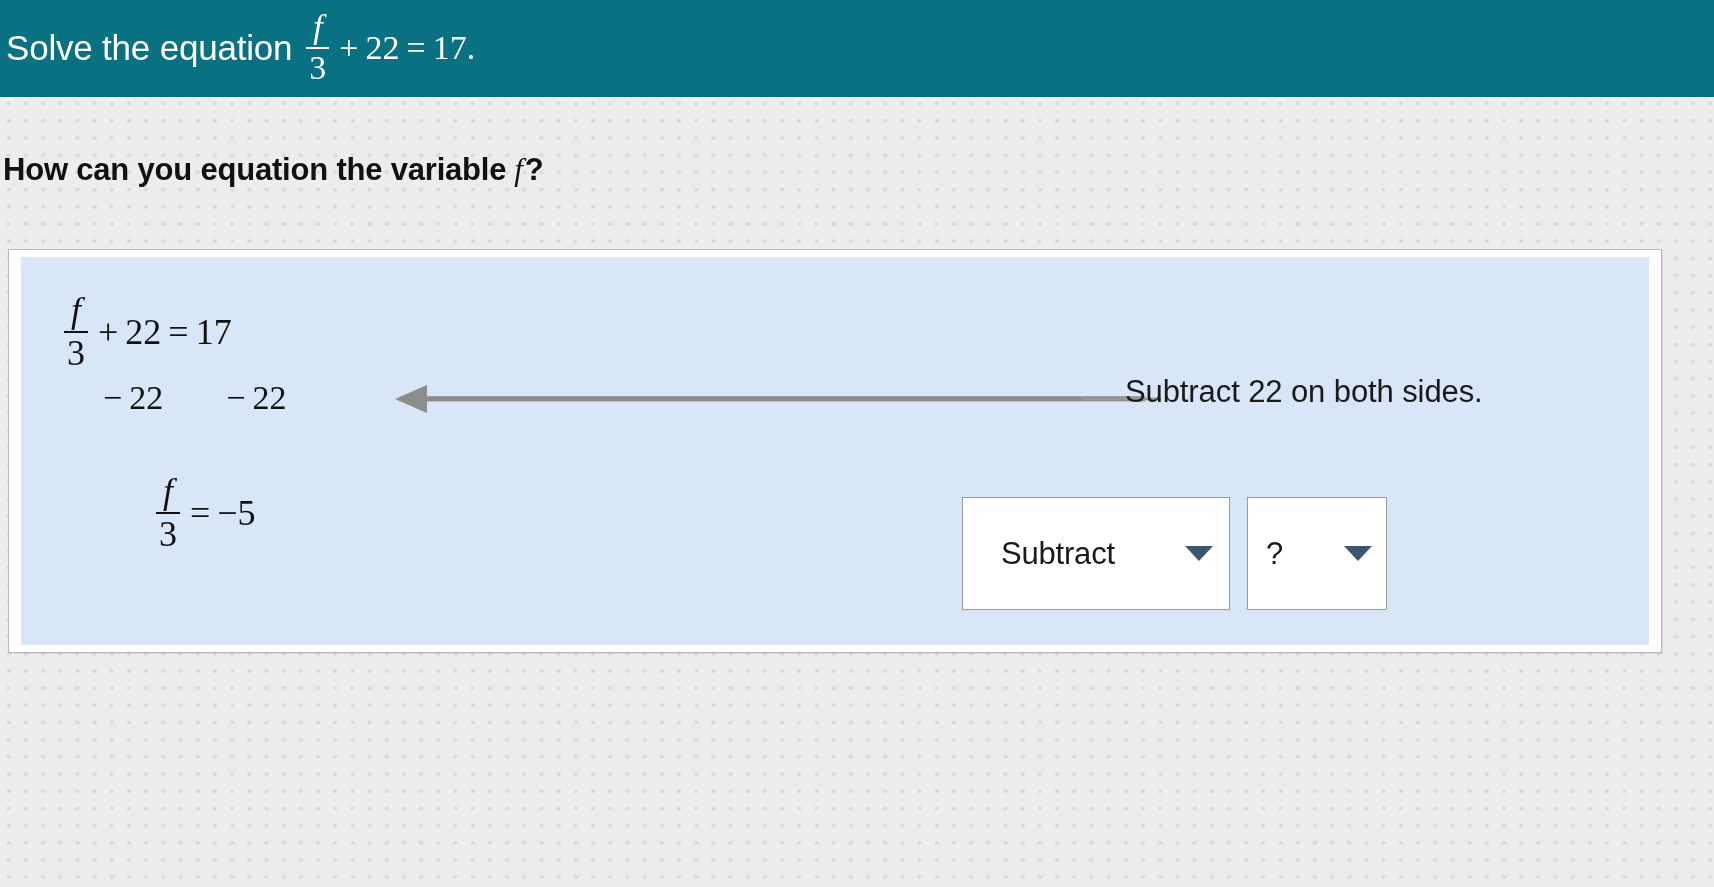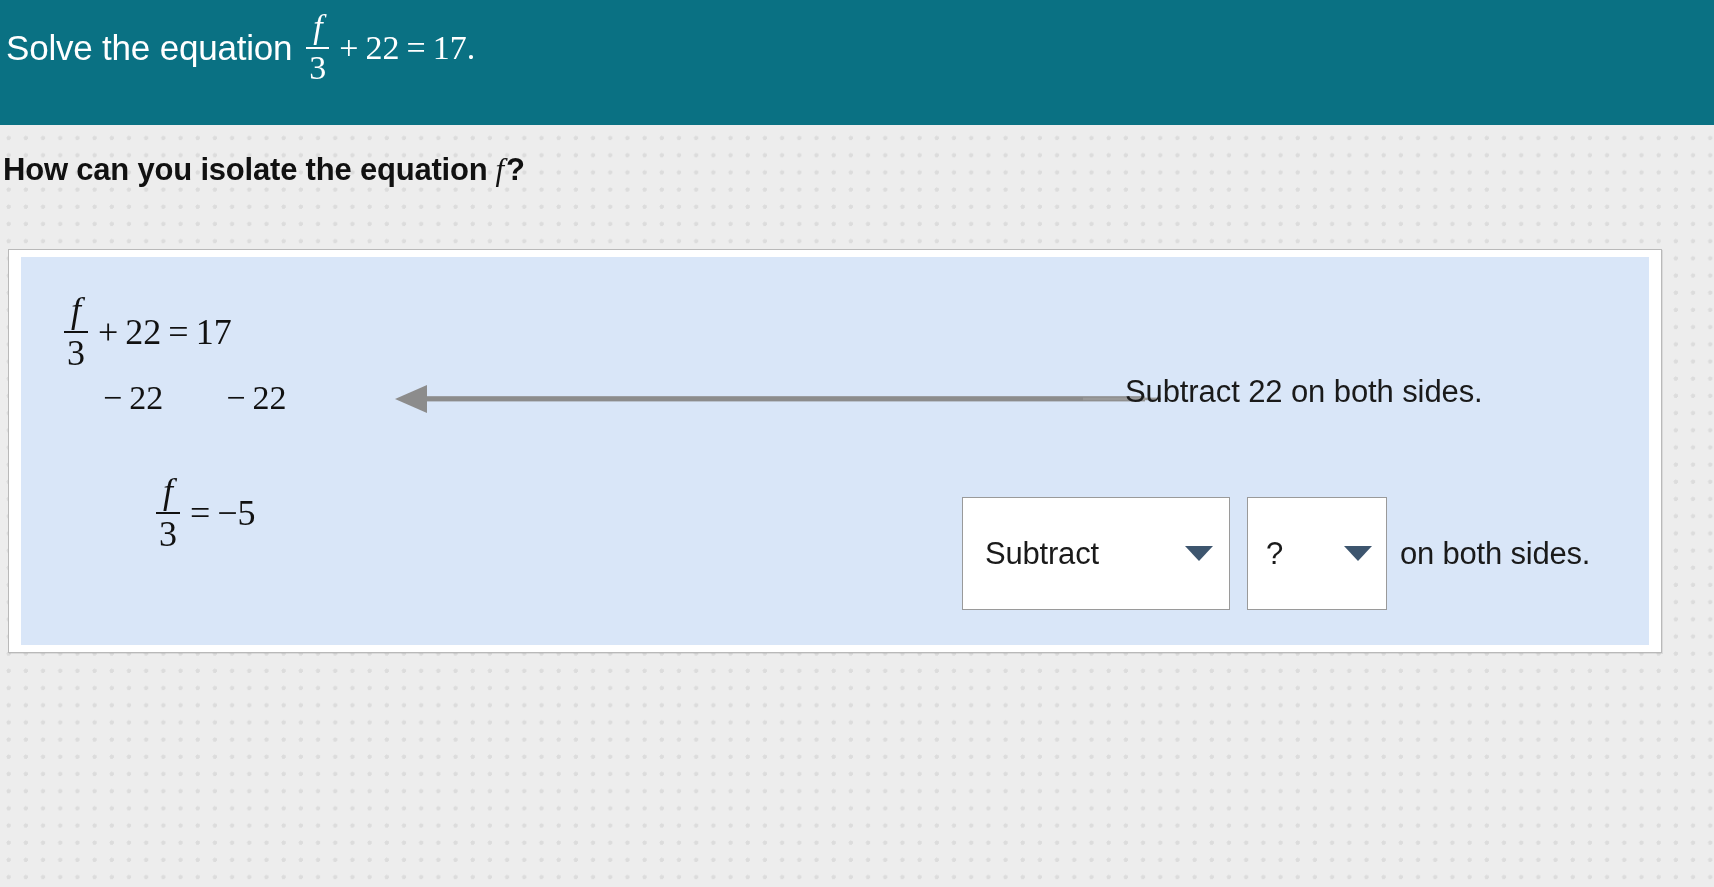--- a/index.html
+++ b/index.html
@@ -29,21 +29,21 @@
     background-size: 17.2px 17.2px;
     background-position: 6px 4px;
   }
 
   
   #header-banner {
     position: absolute;
     left: 0;
     top: 0;
     width: 1714px;
-    height: 125px;
+    height: 97px;
     background: #0a7183;
     overflow: hidden;
     box-sizing: border-box;
   }
   #header-banner .header-inner {
     position: absolute;
     left: 6px;
     top: 10px;
     display: flex;
     align-items: center;
@@ -203,21 +203,21 @@
     white-space: nowrap;
   }
   .dropdown {
     background: #ffffff;
     border: 1px solid #9a9a9a;
     box-sizing: border-box;
     height: 113px;
     display: flex;
     align-items: center;
     justify-content: space-between;
-    padding: 0 16px 0 22px;
+    padding: 0 16px 0 38px;
     cursor: pointer;
   }
   #dropdown-operation {
     width: 268px;
     margin-right: 17px;
   }
   #dropdown-value {
     width: 140px;
     padding: 0 14px 0 18px;
     margin-right: 13px;
@@ -261,21 +261,21 @@
       <span class="mo">+</span>
       <span class="mn">22</span>
       <span class="mo">=</span>
       <span class="mn">17</span>
       <span class="mn">.</span>
     </span>
   </div>
 </div>
 
 <div id="question-prompt">
-  <span>How can you isolate the equation</span>
+  <span>How can you equation the variable</span>
   <span class="qvar">f</span>
   <span>?</span>
 </div>
 
 <div id="work-card">
   <div id="work-panel">
 
     <div class="eq-row" id="eq-original">
       <span class="mfrac">
         <span class="num mi">f</span>
@@ -316,17 +316,16 @@
 
     <div id="dropdown-row">
       <div class="dropdown" id="dropdown-operation">
         <span class="dd-label">Subtract</span>
         <span class="dd-caret"></span>
       </div>
       <div class="dropdown" id="dropdown-value">
         <span class="dd-label">?</span>
         <span class="dd-caret"></span>
       </div>
-      <span id="dropdown-suffix">on both sides.</span>
     </div>
 
   </div>
 </div>
 
 </body></html>

